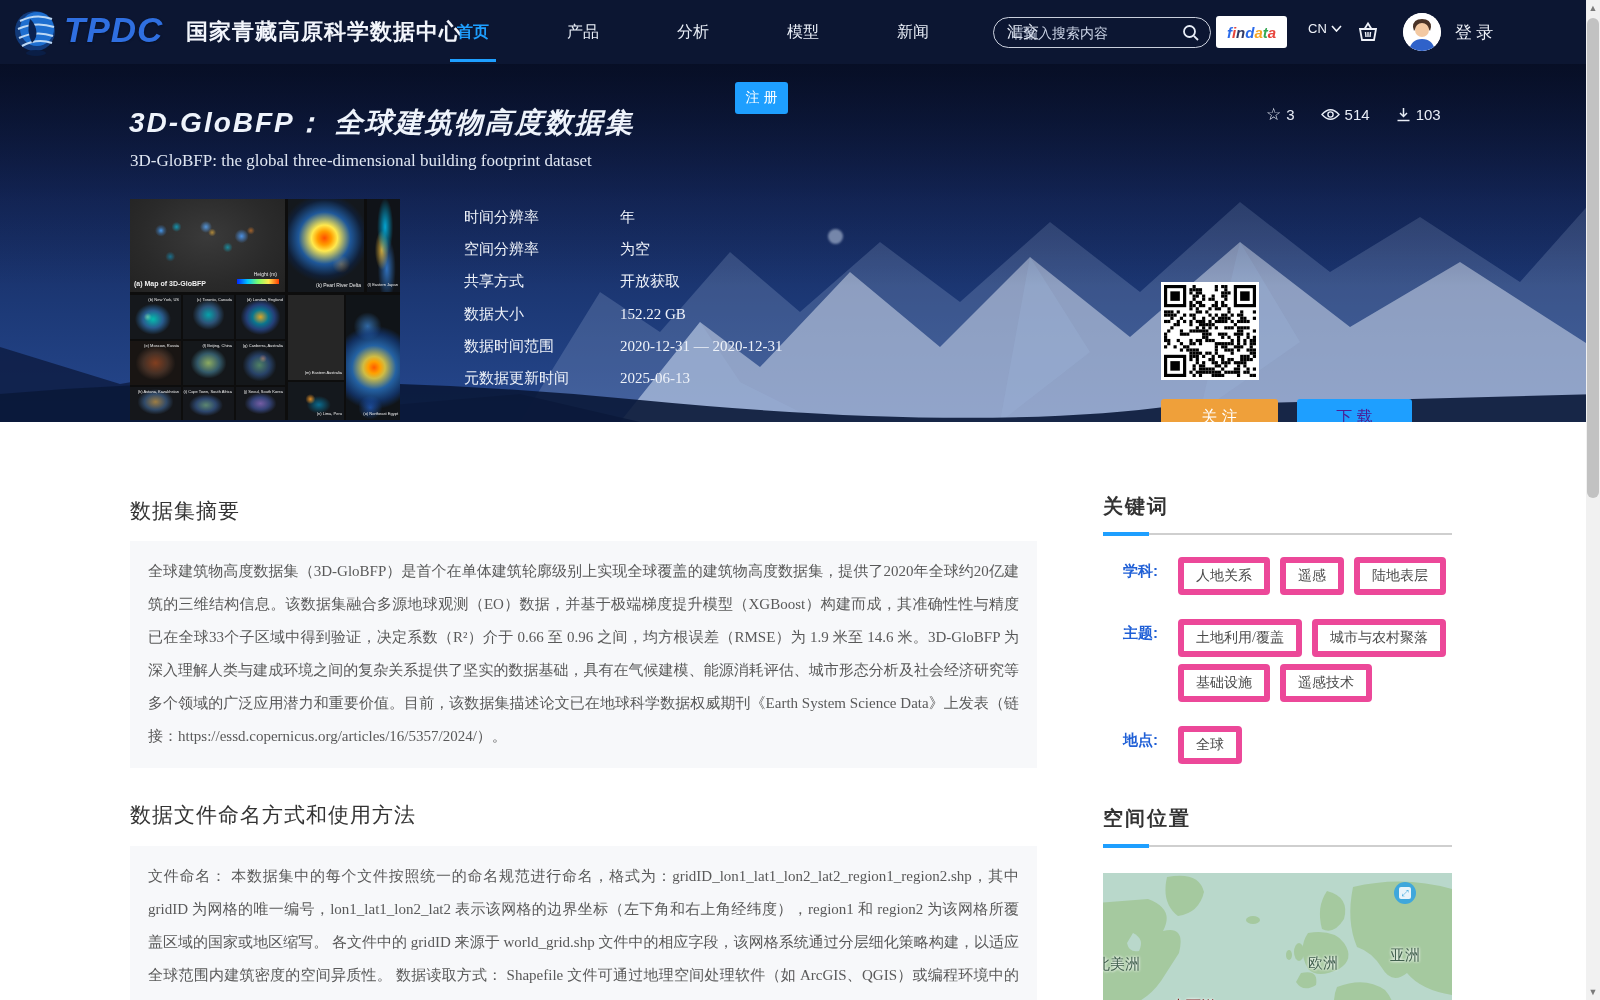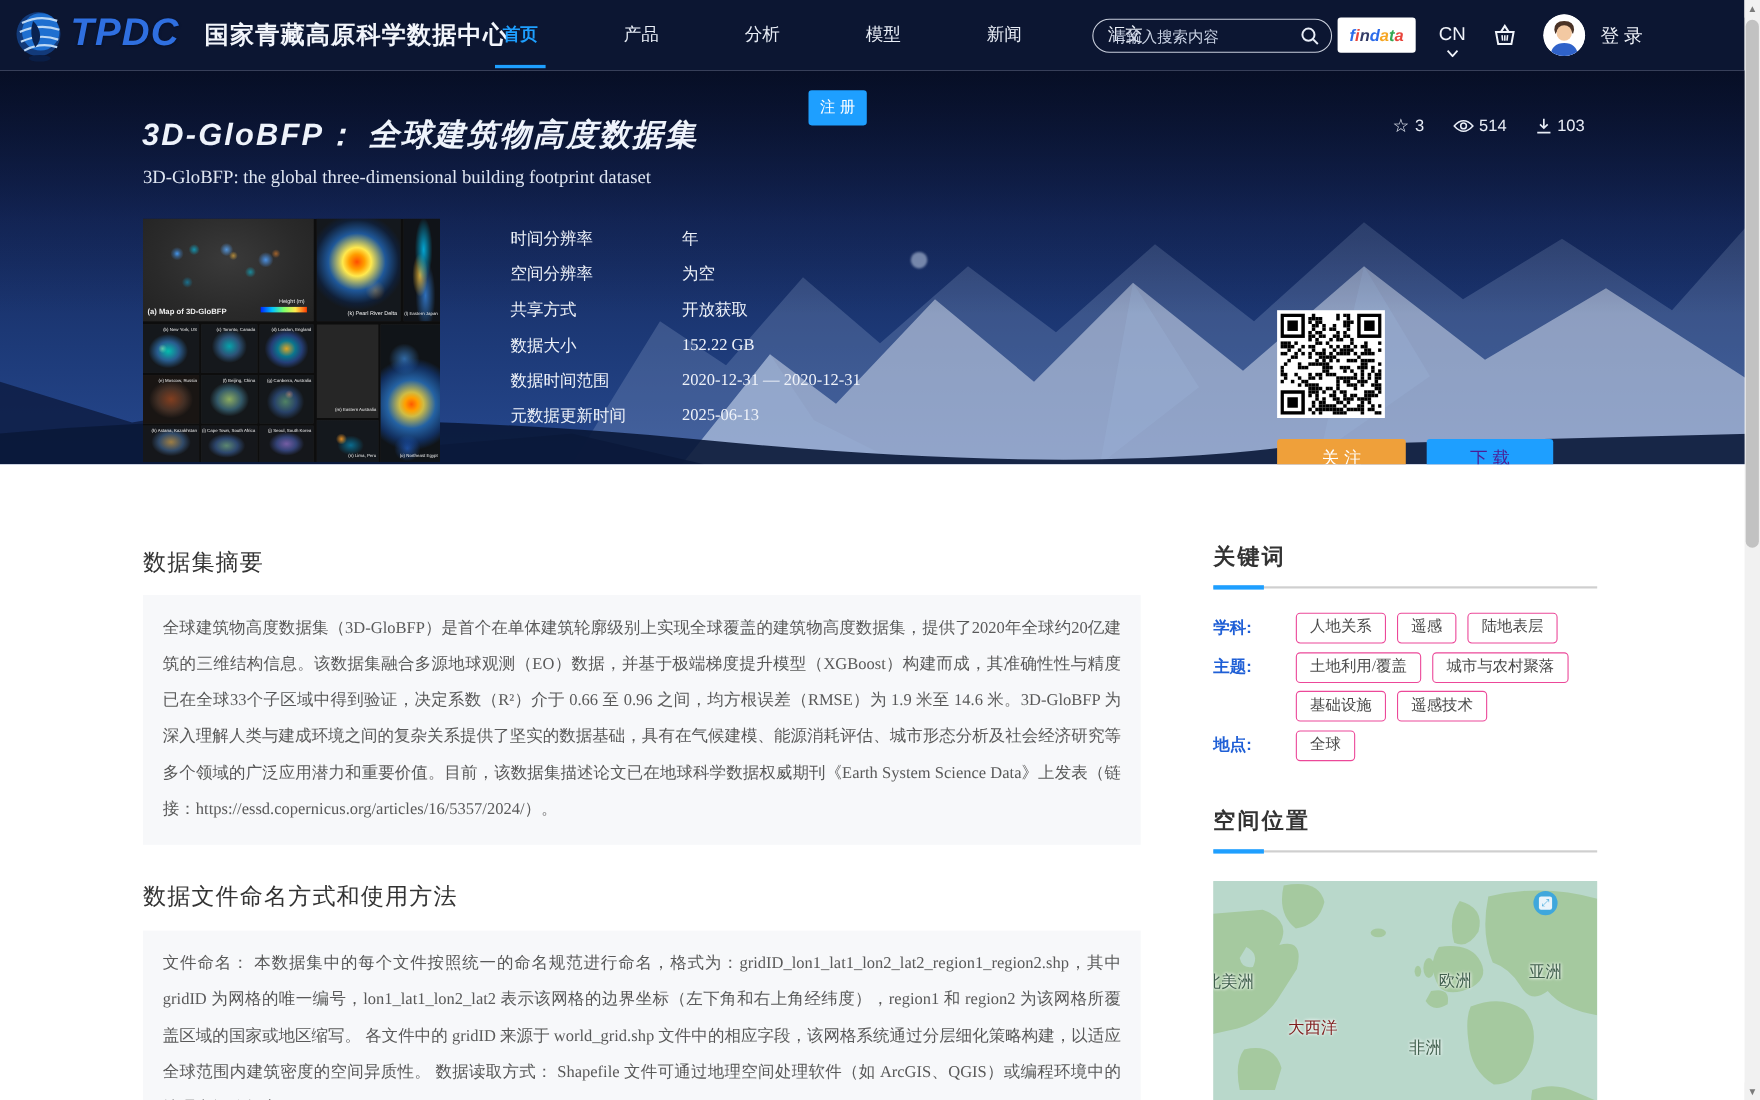--- a/index.html
+++ b/index.html
@@ -21,21 +21,21 @@
   .nav-item { position:relative; height:64px; line-height:64px; padding:0 17px; font-size:16px; color:#e8edf6; cursor:pointer; }
   .nav-item.active { color:#1e9fff; font-weight:700; }
   .nav-item.active .nav-underline { position:absolute; left:10px; right:10px; bottom:2px; height:3px; background:#1e9fff; }
   .search-box { position:absolute; left:993px; top:17px; width:218px; height:31px; border:1px solid rgba(235,240,250,.85);
     border-radius:16px; display:flex; align-items:center; padding:0 10px 0 16px; }
   .search-box input { flex:1; background:transparent; border:none; outline:none; color:#e9eef8; font-size:14px; width:150px; }
   .search-box input::placeholder { color:#c9d2e4; }
   .findata { position:absolute; left:1216px; top:16px; width:71px; height:32px; background:#fff; border-radius:3px;
     display:flex; align-items:center; justify-content:center; font-weight:700; font-size:15px; cursor:pointer; }
   .findata span { font-style:italic; }
-  .lang { position:absolute; left:1308px; top:21px; color:#f0f3fa; font-size:17px; display:flex; align-items:center; gap:4px; cursor:pointer;flex-direction:column; }
+  .lang { position:absolute; left:1308px; top:21px; color:#f0f3fa; font-size:13px; display:flex; align-items:center; gap:4px; cursor:pointer; }
   .basket { position:absolute; left:1356px; top:20px; cursor:pointer; }
   .avatar { position:absolute; left:1403px; top:13px; width:38px; height:38px; border-radius:50%; overflow:hidden; background:#fff; cursor:pointer; }
   .login { position:absolute; left:1455px; top:21px; color:#f0f3fa; font-size:17px; cursor:pointer;font-family:Liberation Serif, serif; }
 
   
   .hero { position:absolute; left:0; top:64px; width:1600px; height:358px; overflow:hidden;
     background:linear-gradient(180deg,#0f1c44 0%,#15285c 35%,#1d3a78 70%,#26488e 100%); }
   .hero-shade { position:absolute; inset:0; background:linear-gradient(180deg,rgba(5,11,30,.8) 0%,rgba(9,20,52,.25) 38%,rgba(20,40,90,0) 62%); }
   .moon { position:absolute; left:828px; top:165px; width:15px; height:15px; border-radius:50%; background:#c4d2e8; opacity:.55; filter:blur(1px); }
   .register-btn { position:absolute; left:735px; top:18px; width:53px; height:32px; background:#1e9fff; border:none; border-radius:3px;
@@ -69,24 +69,24 @@
     font-family:"Liberation Serif","DejaVu Serif",serif; letter-spacing:1px; }
   .panel { position:absolute; left:130px; width:907px; background:#f7f8fa; padding:14px 18px; }
   .panel p { font-size:15px; line-height:33px; color:#595959; font-family:"Liberation Serif","DejaVu Serif",serif; text-align:justify; }
 
   
   aside { position:absolute; left:1103px; top:493px; width:349px; }
   .side-h { font-size:20px; color:#333; font-family:"Liberation Serif","DejaVu Serif",serif; letter-spacing:2px; }
   .rule { position:relative; margin-top:13px; height:2px; background:#cfcfcf; }
   .rule-accent { position:absolute; left:0; top:-1px; width:46px; height:4px; background:#1e9fff; }
   .kw-groups { margin-top:22px; }
-  .kw-row { display:flex; margin-bottom:8px; }
+  .kw-row { display:flex; margin-bottom:24px;text-align:center; }
   .kw-label { width:75px; color:#1f5fd6; font-weight:700; font-size:15px; line-height:28px; flex:none; }
   .kw-tags { display:flex; flex-wrap:wrap; gap:10px; row-gap:7px; width:270px; }
-  .tag { border:1px solid #ec4899; border-radius:4px; background:#fff; padding:4px 12px; font-size:14px; color:#4a4a4a;
+  .tag { border:6px solid #ec4899; border-radius:4px; background:#fff; padding:4px 12px; font-size:14px; color:#4a4a4a;
     font-family:"Liberation Serif","DejaVu Serif",serif; cursor:pointer; line-height:18px; }
   .loc-title { margin-top:41px; }
   .map { position:relative; margin-top:26px; width:349px; height:240px; background:#b9d8cb; overflow:hidden; cursor:pointer; }
   .map-label { position:absolute; font-size:15px; color:#41604e; text-shadow:0 0 3px #fff,0 0 3px #fff; white-space:nowrap; }
   .map-label.sea { color:#7f1d1d; }
   .map-expand { position:absolute; right:36px; top:9px; width:22px; height:22px; border-radius:50%; background:#3fa7dc;
     display:flex; align-items:center; justify-content:center; cursor:pointer; }
   .map-expand .box { width:12px; height:12px; background:#eaf4fb; border-radius:2px; color:#3fa7dc; font-size:9px; line-height:12px; text-align:center; }
 </style>
 </head>

